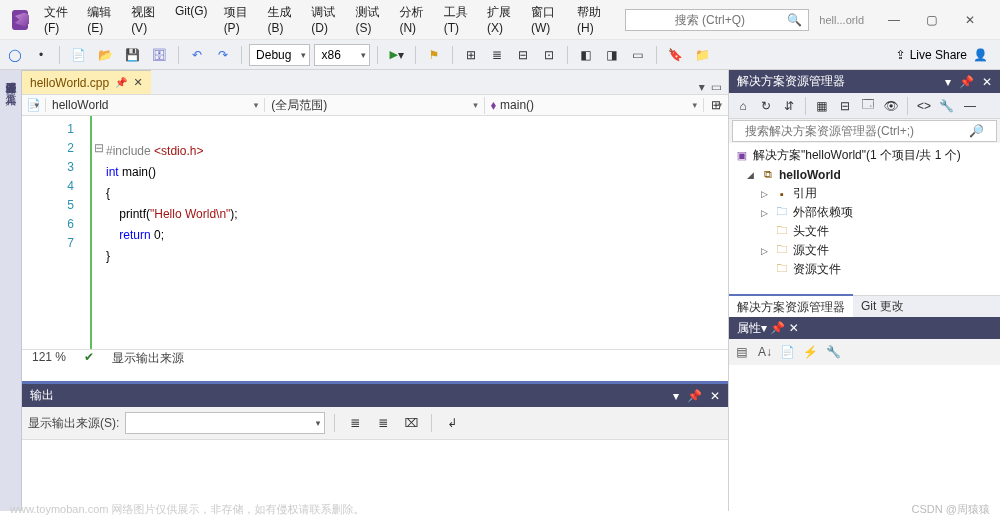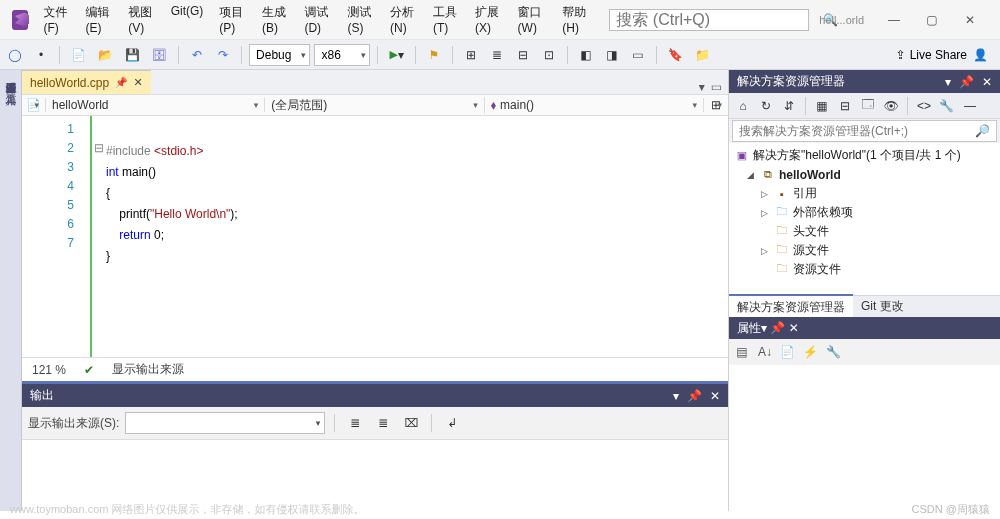--- a/index.html
+++ b/index.html
@@ -2,21 +2,21 @@
 <html><head>
 <meta charset="utf-8">
 <style>
 * { margin:0; padding:0; box-sizing:border-box; font-family:"Microsoft YaHei","Segoe UI",sans-serif; font-size:12px; }
 body { background:#fff; width:1000px; height:519px; overflow:hidden; position:relative; }
 .title-bar { height:40px; background:#f5f5f5; display:flex; align-items:center; padding:0 12px; border-bottom:1px solid #e6e6e6; }
 .vs-logo { width:20px; height:20px; background:#7b3fa0; border-radius:3px; position:relative; margin-right:8px; }
 .vs-logo::before { content:""; position:absolute; top:3px; left:3px; width:14px; height:14px; background:linear-gradient(135deg,#c88ad7,#7b3fa0); clip-path:polygon(70% 0,100% 20%,100% 80%,70% 100%,0 75%,30% 50%,0 25%); }
 .menu-item { padding:4px 8px; color:#1e1e1e; cursor:default; }
 .search-box { margin-left:12px; display:flex; align-items:center; border:1px solid #bdbdbd; background:#fff; height:22px; width:200px; padding:0 6px; color:#6a6a6a; }
-.search-box input { border:none; outline:none; flex:1; font-size:16px; background:transparent; }
+.search-box input { border:none; outline:none; flex:1; font-size:12px; background:transparent;text-align:center; }
 .title-bar-right { margin-left:auto; display:flex; align-items:center; gap:2px; }
 .win-cap { color:#8a8a8a; padding:0 10px; font-size:11px; }
 .win-btn { width:36px; height:28px; display:flex; align-items:center; justify-content:center; color:#555; }
 .toolbar { height:30px; background:#eef0f4; border-bottom:1px solid #d4d4d4; display:flex; align-items:center; padding:0 4px; gap:4px; }
 .tb-btn { height:22px; min-width:22px; display:flex; align-items:center; justify-content:center; padding:0 3px; color:#333; border:1px solid transparent; }
 .tb-sep { width:1px; height:18px; background:#ccc; margin:0 3px; }
 .combo { border:1px solid #c0c0c0; background:#fff; height:22px; padding:0 18px 0 6px; display:flex; align-items:center; position:relative; min-width:56px; }
 .combo::after { content:"▾"; position:absolute; right:4px; font-size:9px; color:#555; }
 .play { color:#2c8b2c; font-size:11px; }
 .debug-lbl { padding:0 6px; }
@@ -36,34 +36,34 @@
 .navbar .n-sm { width:24px; flex:none; justify-content:center; }
 .editor { flex:1; background:#fff; display:flex; font-family:Consolas,monospace; font-size:14px; position:relative; }
 .gutter { width:70px; background:#fff; color:#2b91af; text-align:right; padding:4px 16px 0 0; border-right:2px solid #5dbf5d; line-height:19px; }
 .gutter div { }
 .fold-col { width:14px; padding-top:4px; line-height:19px; text-align:center; color:#888; font-size:10px; }
 .code { flex:1; padding-top:4px; line-height:21px; white-space:pre; color:#000; }
 .k-blue { color:#0000ff; }
 .k-incl { color:#808080; }
 .k-str { color:#a31515; }
 .k-esc { color:#a31515; }
-.status-code { height:24px; border-top:1px solid #ddd; display:flex; align-items:center; padding:0 10px; color:#444; gap:18px; }
+.status-code { height:32px; border-top:1px solid #ddd; display:flex; padding:0 10px; color:#444; gap:18px; }
 .status-code .right { margin-left:auto; display:flex; gap:14px; }
 .output-panel { border-top:3px solid #5c73bb; background:#fff; display:flex; flex-direction:column; height:130px; }
 .out-title { background:#434667; color:#fff; padding:3px 8px; display:flex; align-items:center; }
 .out-title .rgt { margin-left:auto; display:flex; gap:8px; }
 .out-toolbar { height:24px; background:#f2f2f2; border-bottom:1px solid #ddd; display:flex; align-items:center; padding:16px 6px; gap:6px; color:#444; }
 .out-toolbar .combo { width:200px; }
 .out-body { flex:1; background:#fff; }
 .right-col { width:272px; border-left:1px solid #d0d0d0; display:flex; flex-direction:column; background:#f2f2f5; }
 .panel-hdr { background:#434667; color:#fff; padding:3px 8px; display:flex; align-items:center; font-size:12px; }
 .panel-hdr .rgt { margin-left:auto; display:flex; gap:8px; }
 .panel-toolbar { height:26px; background:#eceef4; border-bottom:1px solid #d7d7d7; display:flex; align-items:center; padding:0 4px; gap:3px; }
 .panel-toolbar .ico { width:20px; height:20px; display:flex; align-items:center; justify-content:center; color:#333; font-size:12px; }
-.panel-search { height:22px; border:1px solid #c8c8c8; margin:1px 3px; display:flex; align-items:center; padding:0 6px; color:#777; background:#fff; }
+.panel-search { height:22px; border:1px solid #c8c8c8; margin:1px 3px; display:flex; align-items:center; padding:0 12px; color:#777; background:#fff; }
 .panel-search .ico { margin-left:auto; }
 .tree { flex:1; background:#fff; padding:3px 2px; color:#222; }
 .tree-row { display:flex; align-items:center; height:19px; gap:4px; padding-left:4px; }
 .tree-row.l1 { padding-left:16px; }
 .tree-row.l2 { padding-left:30px; }
 .caret { font-size:9px; color:#555; width:10px; }
 .node-ico { width:14px; text-align:center; font-size:11px; color:#7a4d00; }
 .bold { font-weight:bold; }
 .sub-tabs { height:22px; background:#eceef4; border-top:1px solid #d7d7d7; display:flex; align-items:center; }
 .sub-tab { padding:3px 8px; color:#333; }

